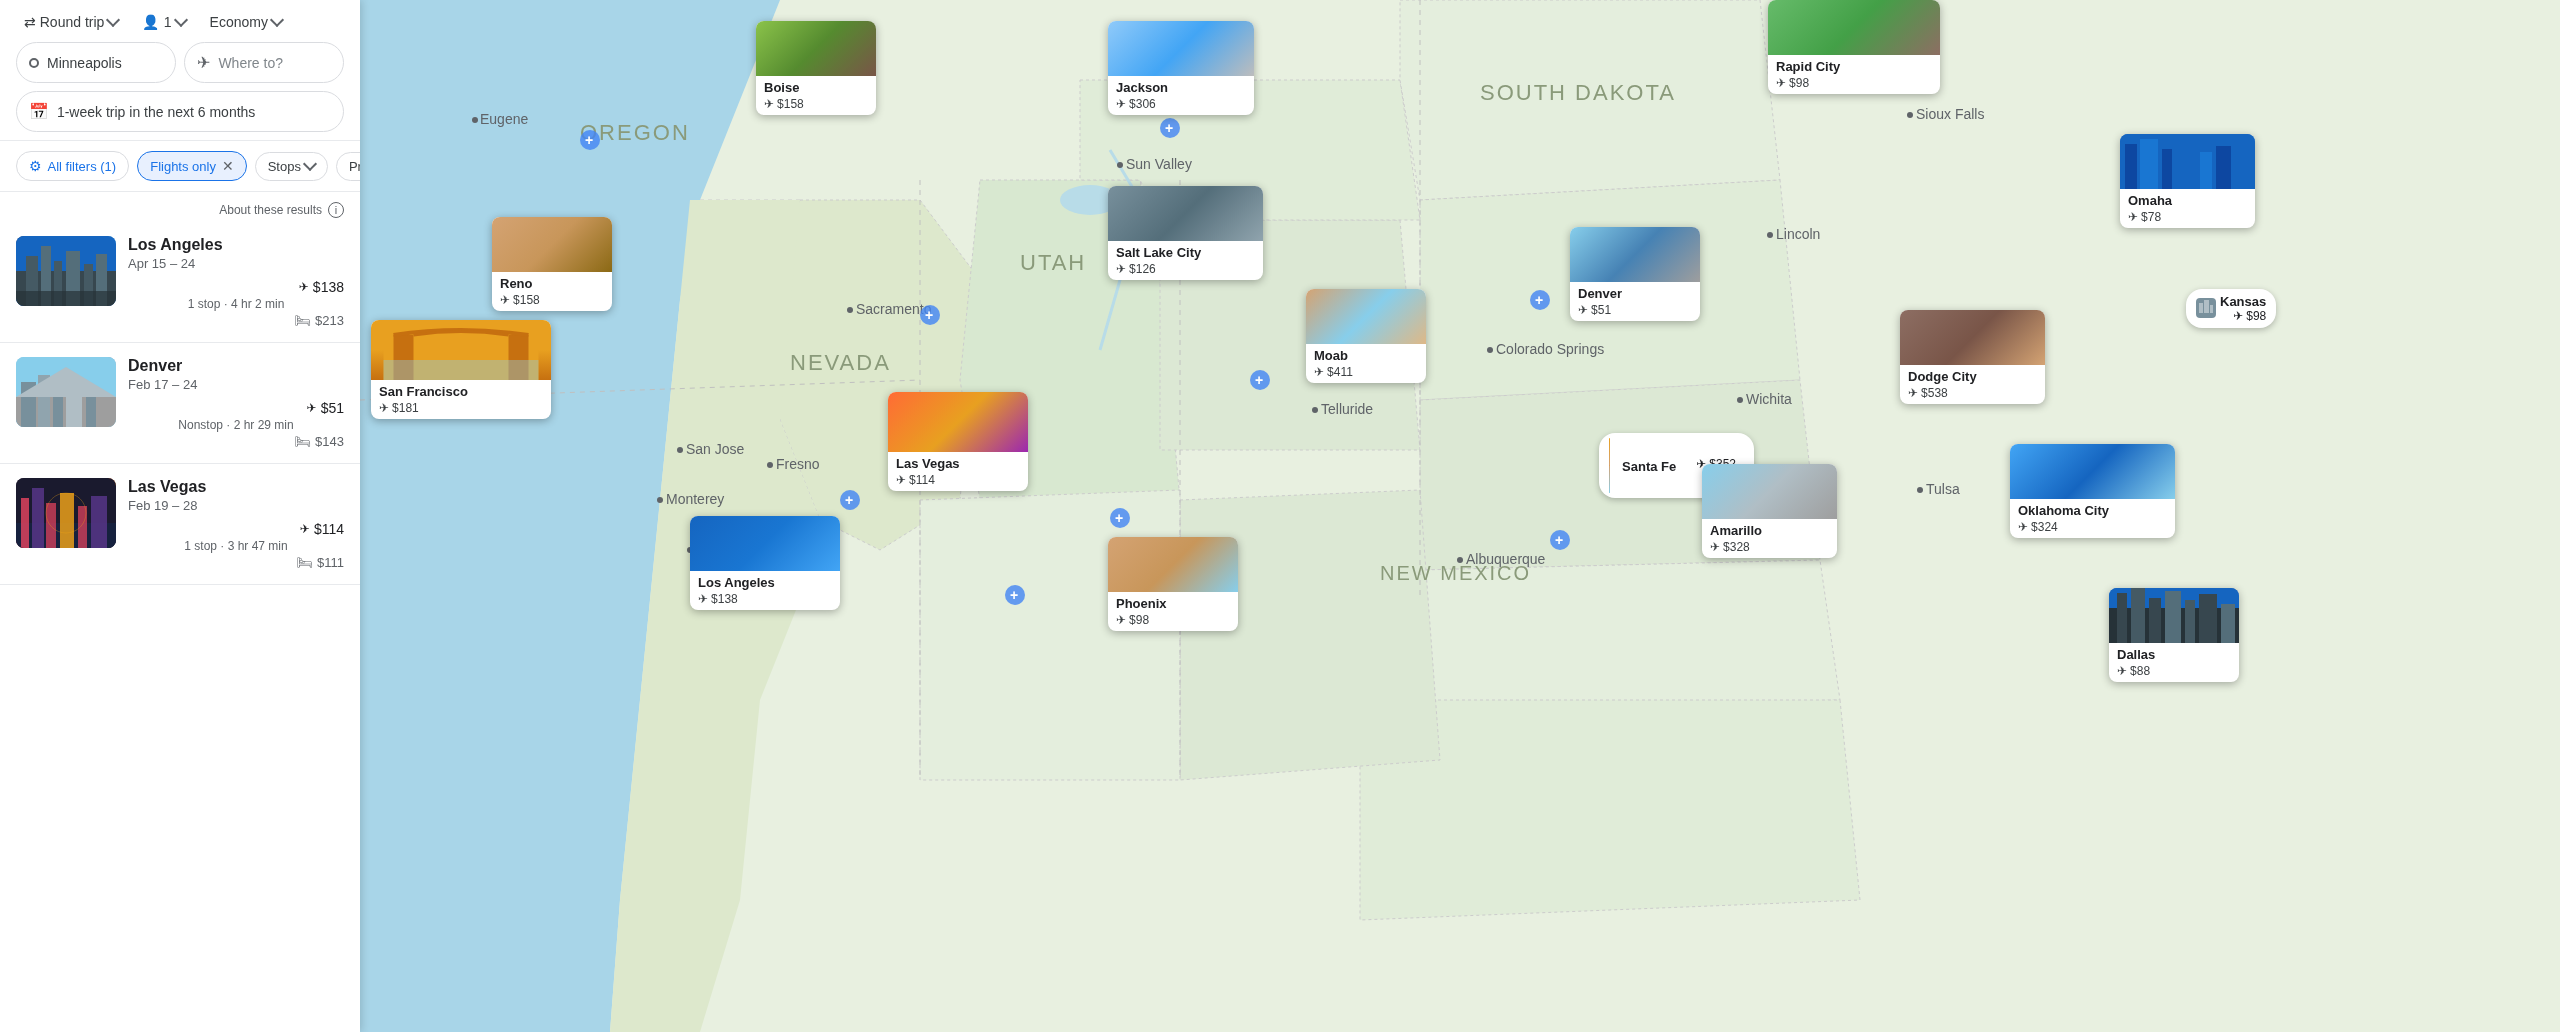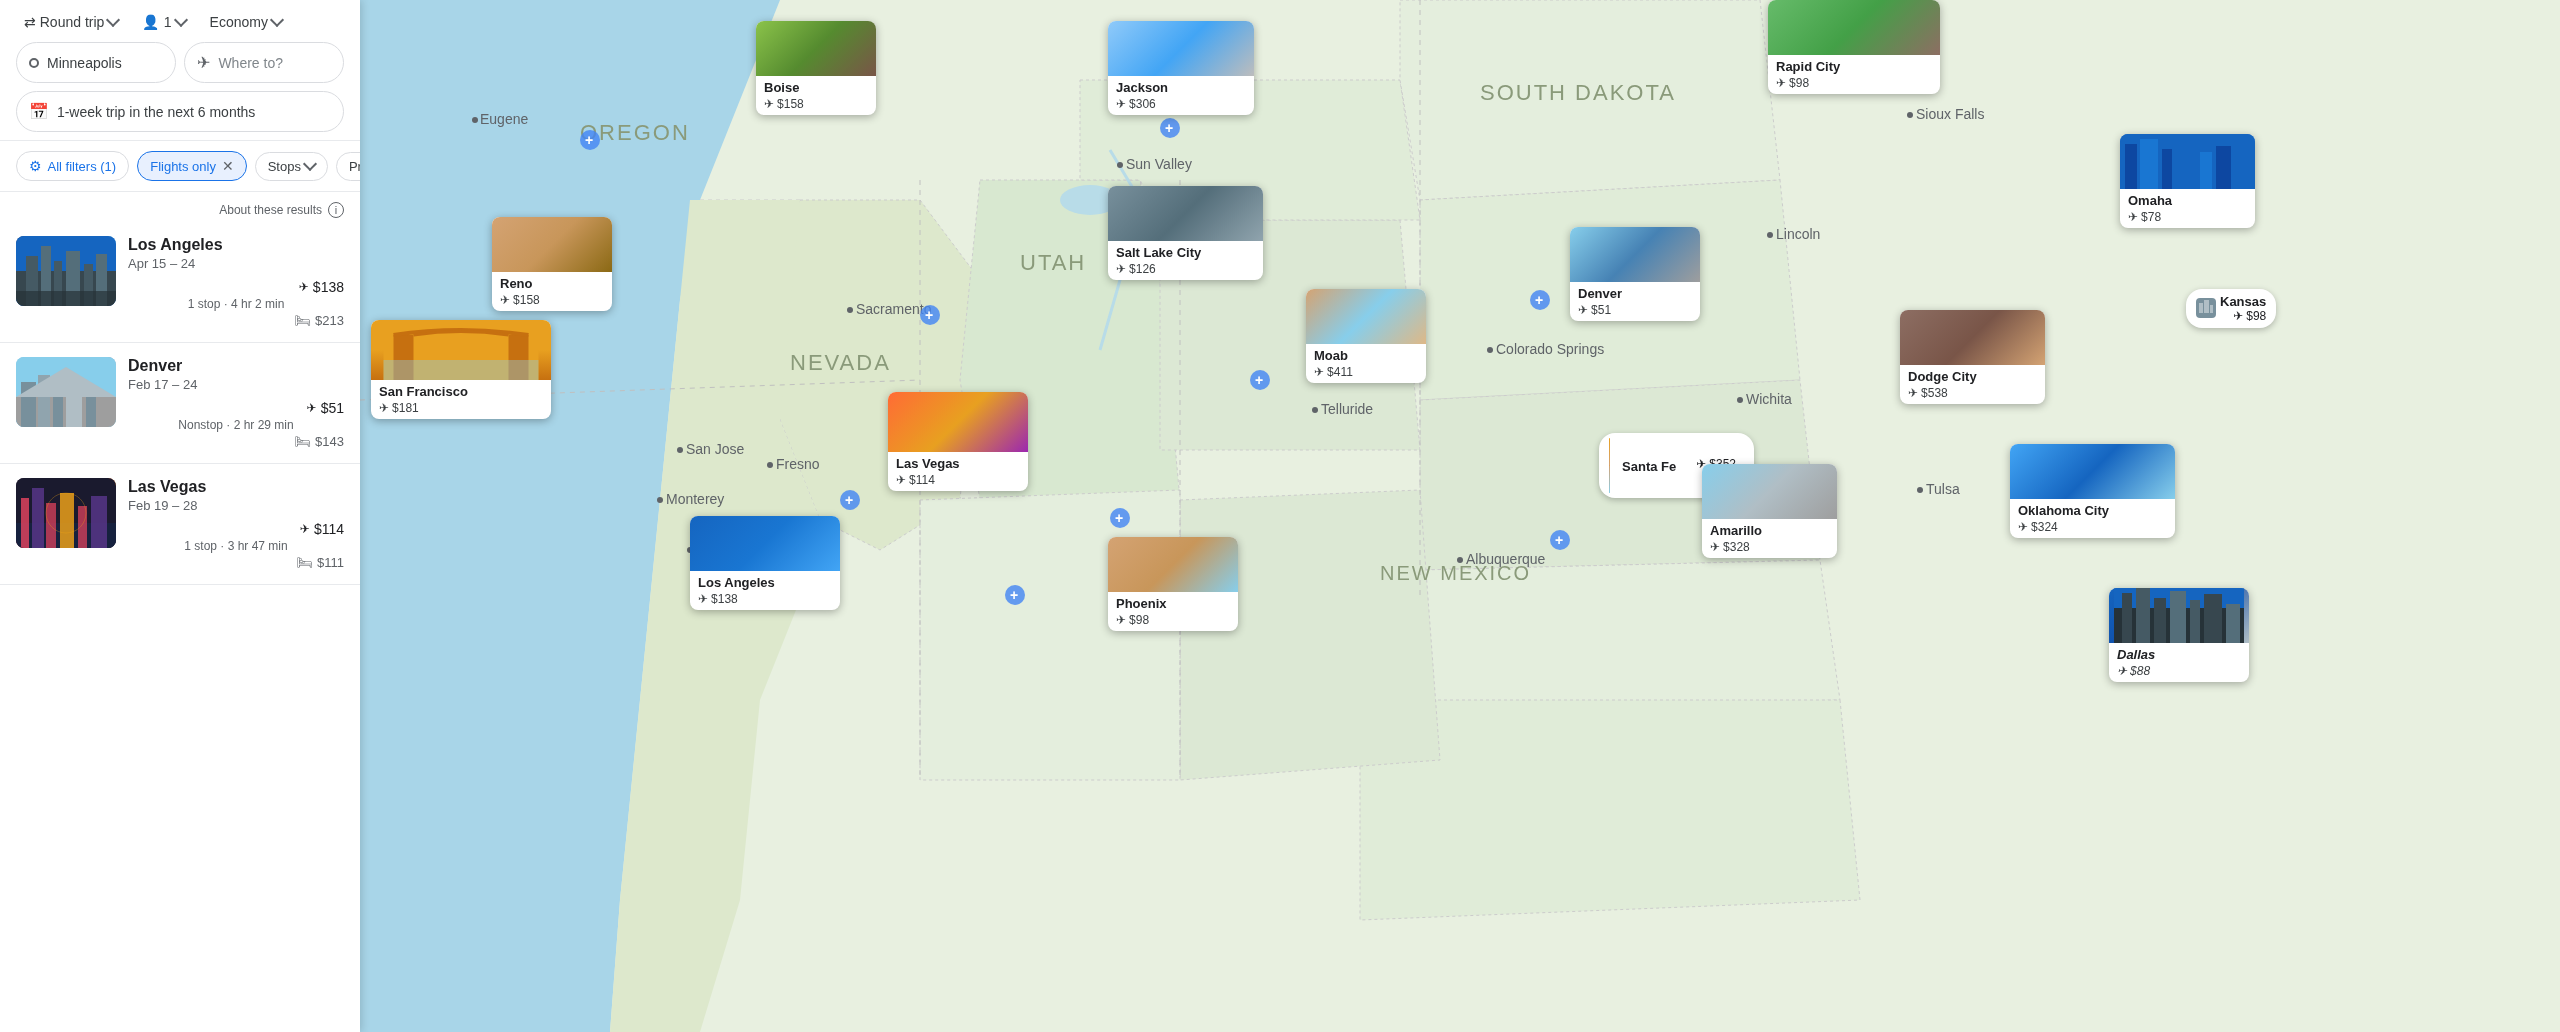--- a/index.html
+++ b/index.html
@@ -756,21 +756,21 @@
         </svg>
     </div>
     <div class="pin-label">Omaha</div>
     <div class="pin-price">
         <span>✈</span>
         <span>$78</span>
       </div>
   </div>
 
   
-  <div class="map-pin" style="left:79.5%;top:57%;width:140px;font-style:italic;">
+  <div class="map-pin" style="left:79.5%;top:57%;width:130px;">
     <div class="pin-img pin-dallas" style="width:100%;height:55px;">
       <svg width="100%" height="55" viewBox="0 0 130 55">
           <rect width="130" height="55" fill="#1565C0"></rect>
           <rect x="0" y="20" width="130" height="35" fill="#263238"></rect>
           <rect x="8" y="5" width="10" height="50" fill="#37474F"></rect>
           <rect x="22" y="0" width="14" height="55" fill="#455A64"></rect>
           <rect x="40" y="10" width="12" height="45" fill="#37474F"></rect>
           <rect x="56" y="3" width="16" height="52" fill="#546E7A"></rect>
           <rect x="76" y="12" width="10" height="43" fill="#455A64"></rect>
           <rect x="90" y="6" width="18" height="49" fill="#37474F"></rect>

